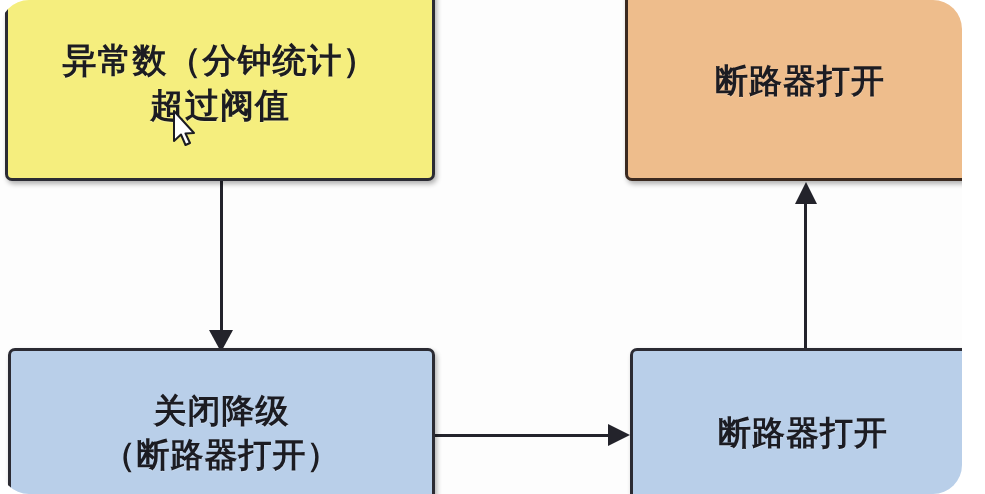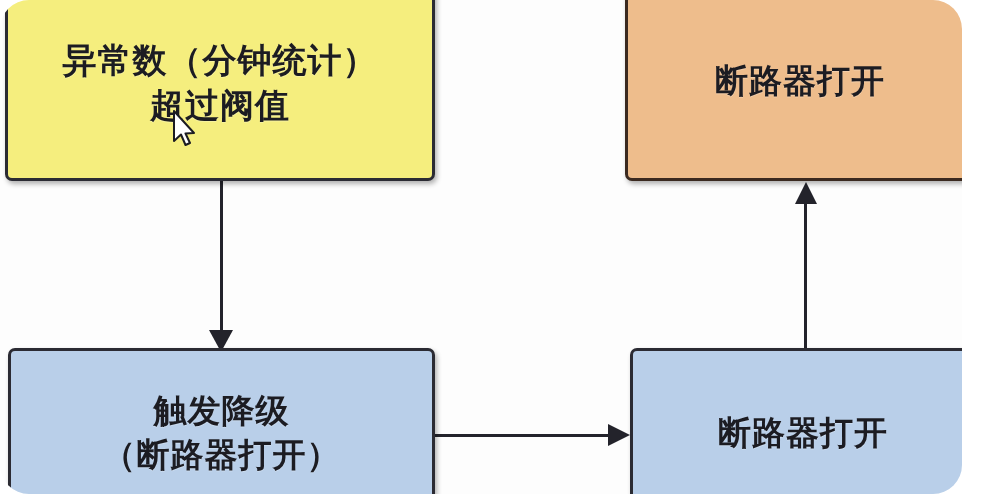--- a/index.html
+++ b/index.html
@@ -128,21 +128,21 @@
   <div class="node" id="node-threshold" style="background:#f5ee7e;">
     <span class="node-label">异常数（分钟统计）
 超过阀值</span>
   </div>
 
   <div class="node" id="node-close-degrade" style="background:#eebd8c;">
     <span class="node-label">断路器打开</span>
   </div>
 
   <div class="node" id="node-trigger-degrade" style="background:#b9cfe9;">
-    <span class="node-label">触发降级
+    <span class="node-label">关闭降级
 （断路器打开）</span>
   </div>
 
   <div class="node" id="node-window-end" style="background:#b9cfe9;">
     <span class="node-label">断路器打开</span>
   </div>
 
   <svg id="mouse-cursor" viewBox="0 0 26 40">
     <polygon points="2,1 2,31 9,24.5 13.5,35 18,33 13.5,23.5 22,23" fill="#ffffff" stroke="#1c1c22" stroke-width="2" stroke-linejoin="round"></polygon>
   </svg>

